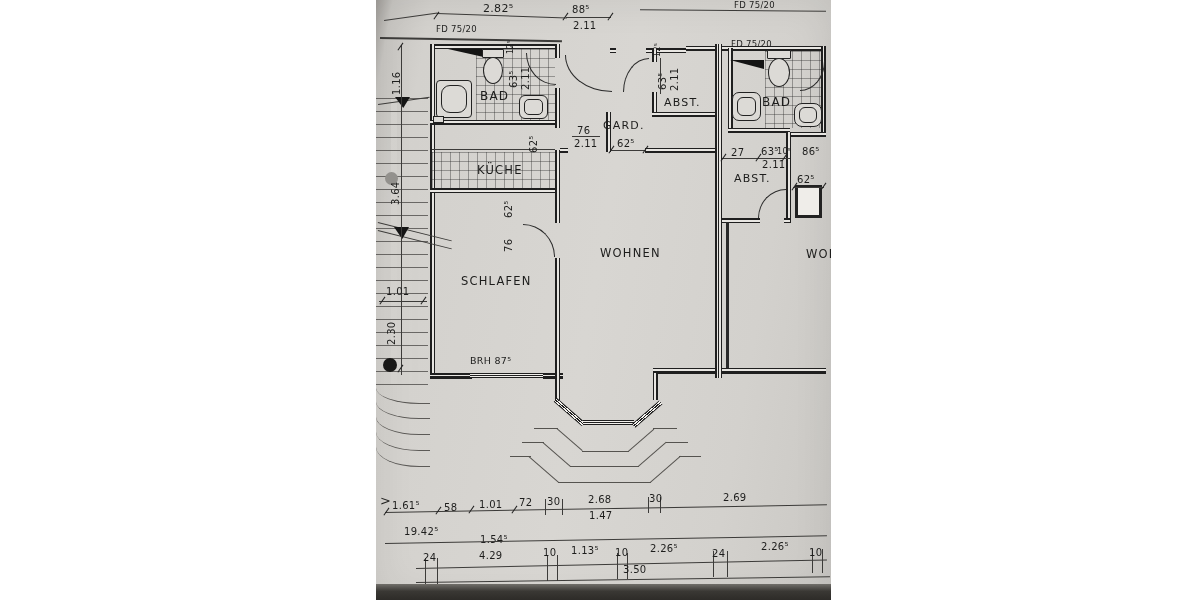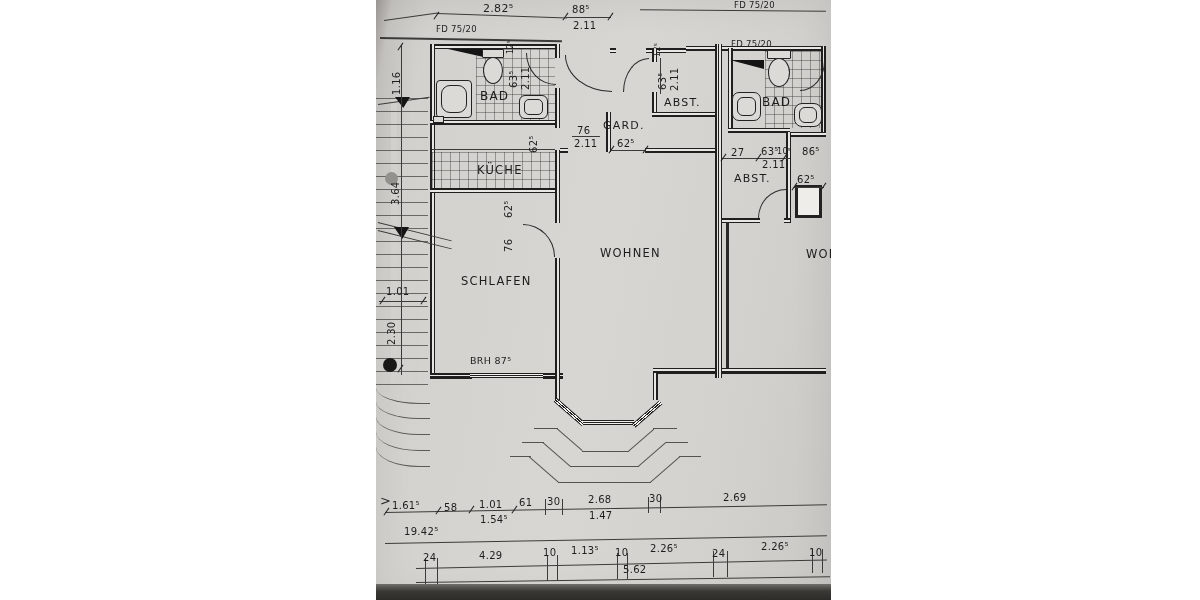--- a/index.html
+++ b/index.html
@@ -222,26 +222,26 @@
   <span class="tick" style="left:58px;top:510px;"></span>
   <span class="tick" style="left:91px;top:509px;"></span>
   <span class="tick" style="left:134px;top:509px;"></span>
   <div class="line" style="left:169px;top:499px;width:1px;height:16px;"></div>
   <div class="line" style="left:186px;top:499px;width:1px;height:16px;"></div>
   <div class="line" style="left:272px;top:497px;width:1px;height:16px;"></div>
   <div class="line" style="left:284px;top:497px;width:1px;height:16px;"></div>
   <span class="lbl" style="left:16px;top:501px;">1.61⁵</span>
   <span class="lbl" style="left:68px;top:503px;">58</span>
   <span class="lbl" style="left:103px;top:500px;">1.01</span>
-  <span class="lbl" style="left:143px;top:498px;">61</span>
+  <span class="lbl" style="left:143px;top:498px;">72</span>
   <span class="lbl" style="left:171px;top:497px;">30</span>
   <span class="lbl" style="left:212px;top:495px;">2.68</span>
   <span class="lbl" style="left:273px;top:494px;">30</span>
   <span class="lbl" style="left:347px;top:493px;">2.69</span>
-  <span class="lbl" style="left:104px;top:515px;">1.54⁵</span>
+  <span class="lbl" style="left:104px;top:535px;">1.54⁵</span>
   <span class="lbl" style="left:213px;top:511px;">1.47</span>
 
   <span class="lbl" style="left:28px;top:527px;">19.42⁵</span>
   <div class="line" style="left:9px;top:543px;width:442px;height:1px;transform:rotate(-1deg);transform-origin:0 0;"></div>
 
   <div class="line" style="left:40px;top:568px;width:411px;height:1px;transform:rotate(-1.2deg);transform-origin:0 0;"></div>
   <div class="line" style="left:49px;top:558px;width:1px;height:26px;"></div>
   <div class="line" style="left:61px;top:558px;width:1px;height:26px;"></div>
   <div class="line" style="left:171px;top:555px;width:1px;height:26px;"></div>
   <div class="line" style="left:181px;top:555px;width:1px;height:26px;"></div>
@@ -253,18 +253,18 @@
   <div class="line" style="left:446px;top:549px;width:1px;height:24px;"></div>
   <span class="lbl" style="left:47px;top:553px;">24</span>
   <span class="lbl" style="left:103px;top:551px;">4.29</span>
   <span class="lbl" style="left:167px;top:548px;">10</span>
   <span class="lbl" style="left:195px;top:546px;">1.13⁵</span>
   <span class="lbl" style="left:239px;top:548px;">10</span>
   <span class="lbl" style="left:274px;top:544px;">2.26⁵</span>
   <span class="lbl" style="left:336px;top:549px;">24</span>
   <span class="lbl" style="left:385px;top:542px;">2.26⁵</span>
   <span class="lbl" style="left:433px;top:548px;">10</span>
-  <span class="lbl" style="left:247px;top:565px;">5.62</span>
+  <span class="lbl" style="left:247px;top:565px;">3.50</span>
   <div class="line" style="left:40px;top:582px;width:414px;height:1px;transform:rotate(-.8deg);transform-origin:0 0;"></div>
 
   <div class="deskstrip"></div>
  </div>
 </div>
 
 </body></html>

